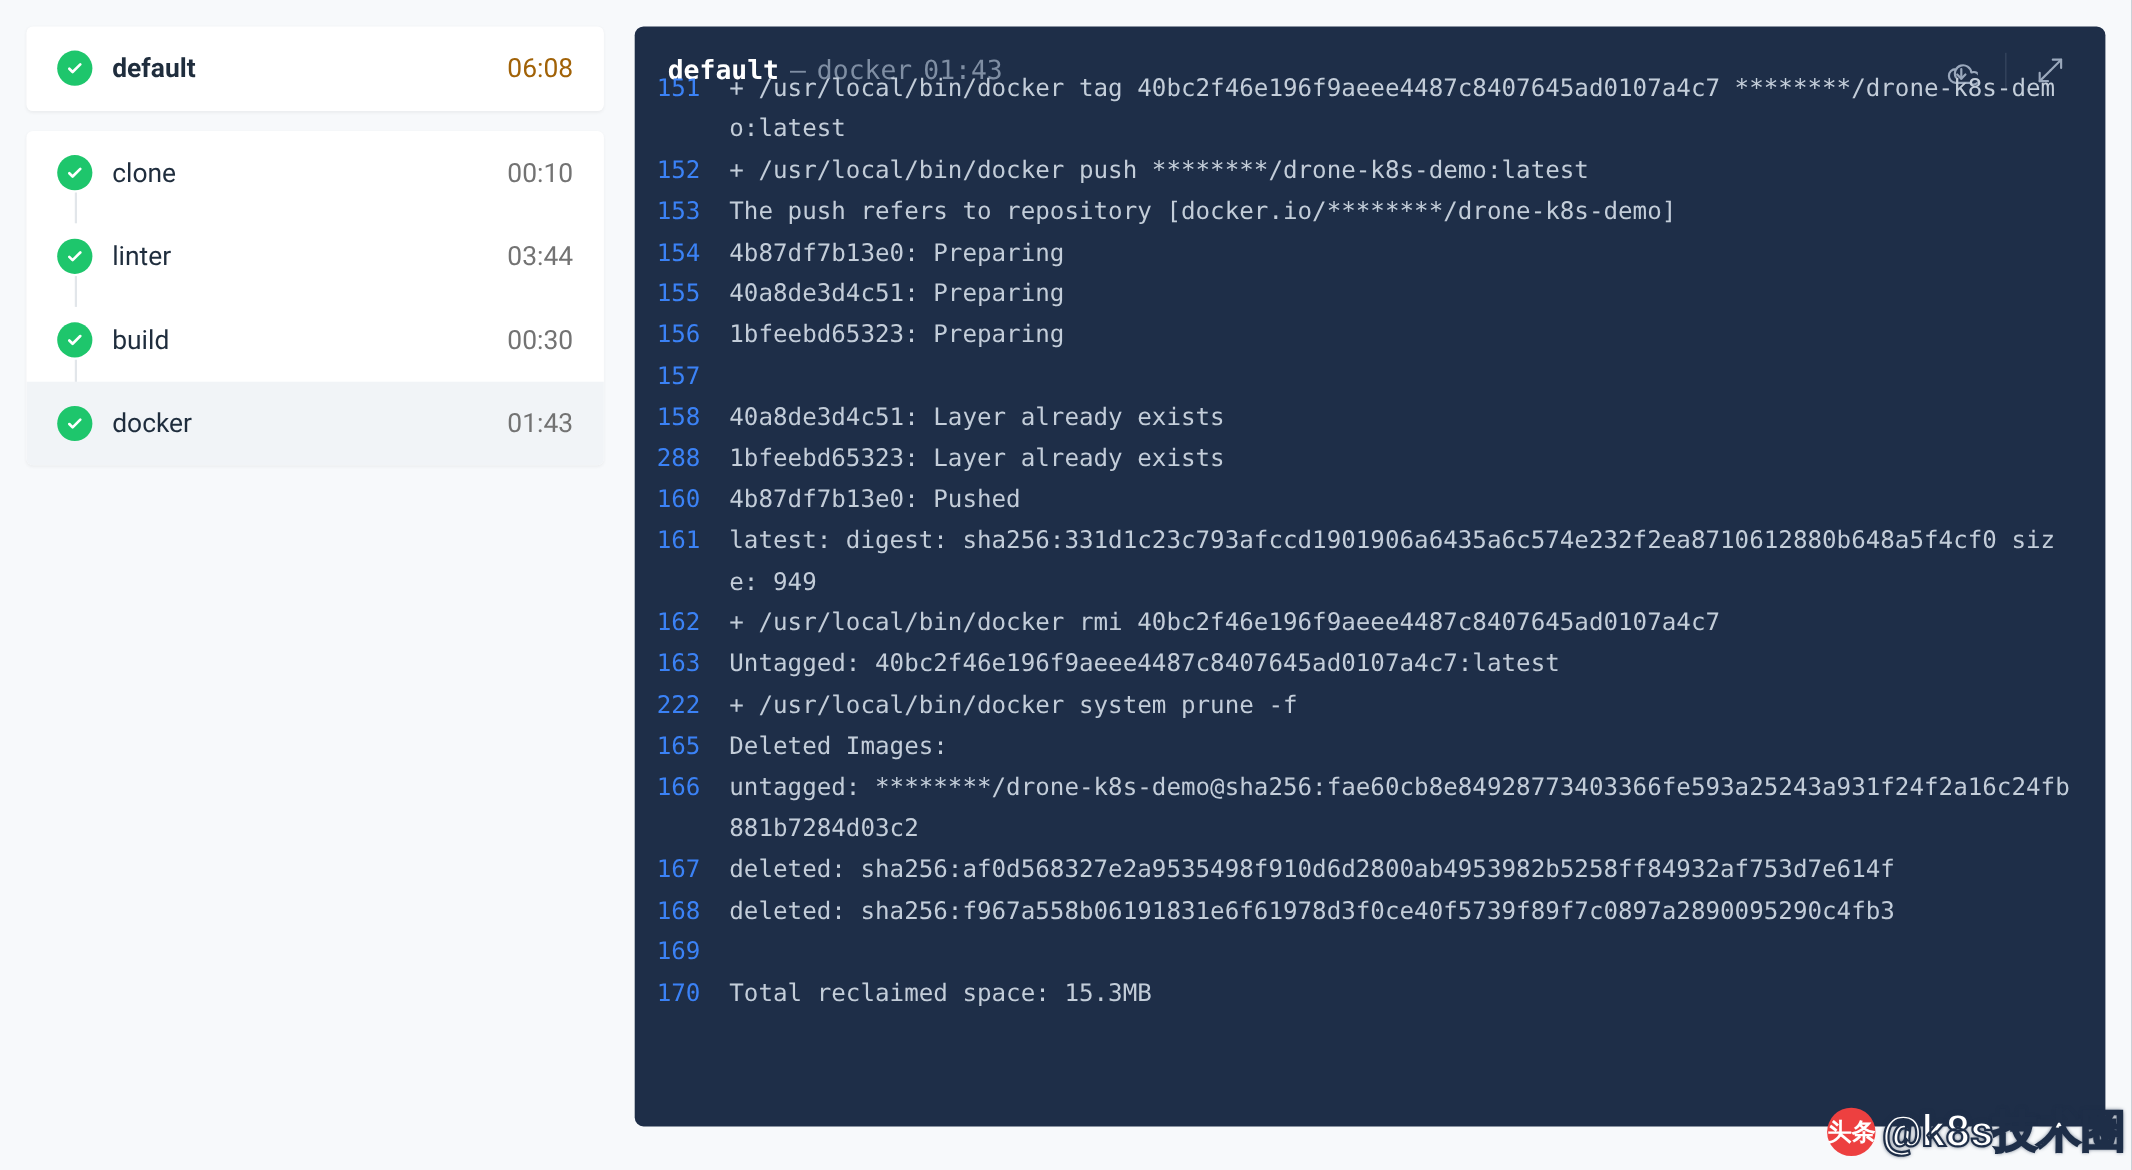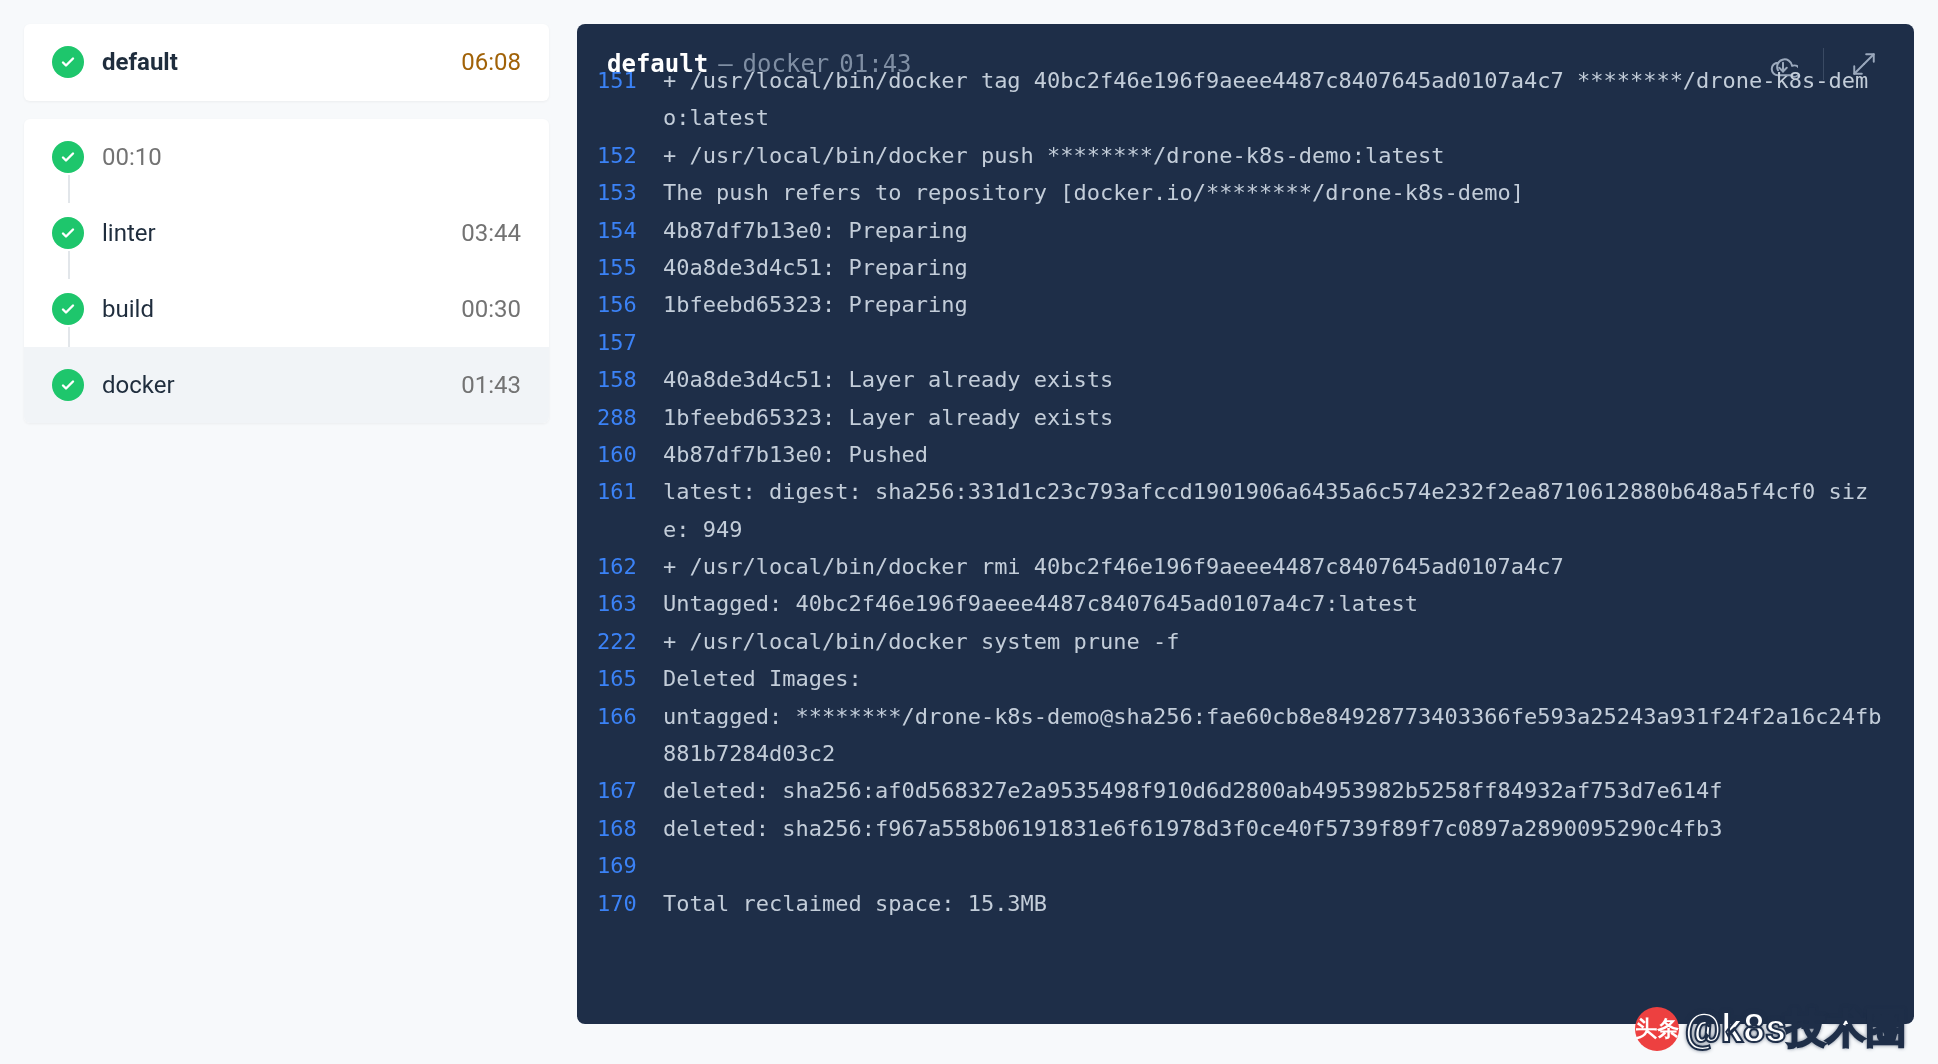--- a/index.html
+++ b/index.html
@@ -123,21 +123,21 @@
   }
   .linetxt {
     color: #c3cdd9;
     white-space: pre-wrap;
     word-break: break-all;
     flex:1;
     margin-left:14px;
   }
   .watermark {
     position:absolute;
-    right: 32px;
+    right: 6px;
     bottom: 8px;
     font-size: 40px;
     font-weight: 700;
     color: #fff;
     -webkit-text-stroke: 2px #1e2e48;
     text-shadow: 0 0 4px #1e2e48;
     display:flex;
     align-items:center;
     gap:6px;
   }
@@ -167,20 +167,21 @@
     </div>
 
     <div class="card" id="steps-card">
 
     <div class="step-item">
           <span class="status-icon">
             <svg viewBox="0 0 16 16" fill="none">
               <path d="M3 8.5l3 3 7-7" stroke="#fff" stroke-width="2.4" stroke-linecap="round" stroke-linejoin="round"></path>
             </svg>
           </span>
+          <span class="item-label">clone</span>
           <span class="item-time">00:10</span>
         </div>
         <div class="step-item">
           <span class="status-icon">
             <svg viewBox="0 0 16 16" fill="none">
               <path d="M3 8.5l3 3 7-7" stroke="#fff" stroke-width="2.4" stroke-linecap="round" stroke-linejoin="round"></path>
             </svg>
           </span>
           <span class="item-label">linter</span>
           <span class="item-time">03:44</span>

